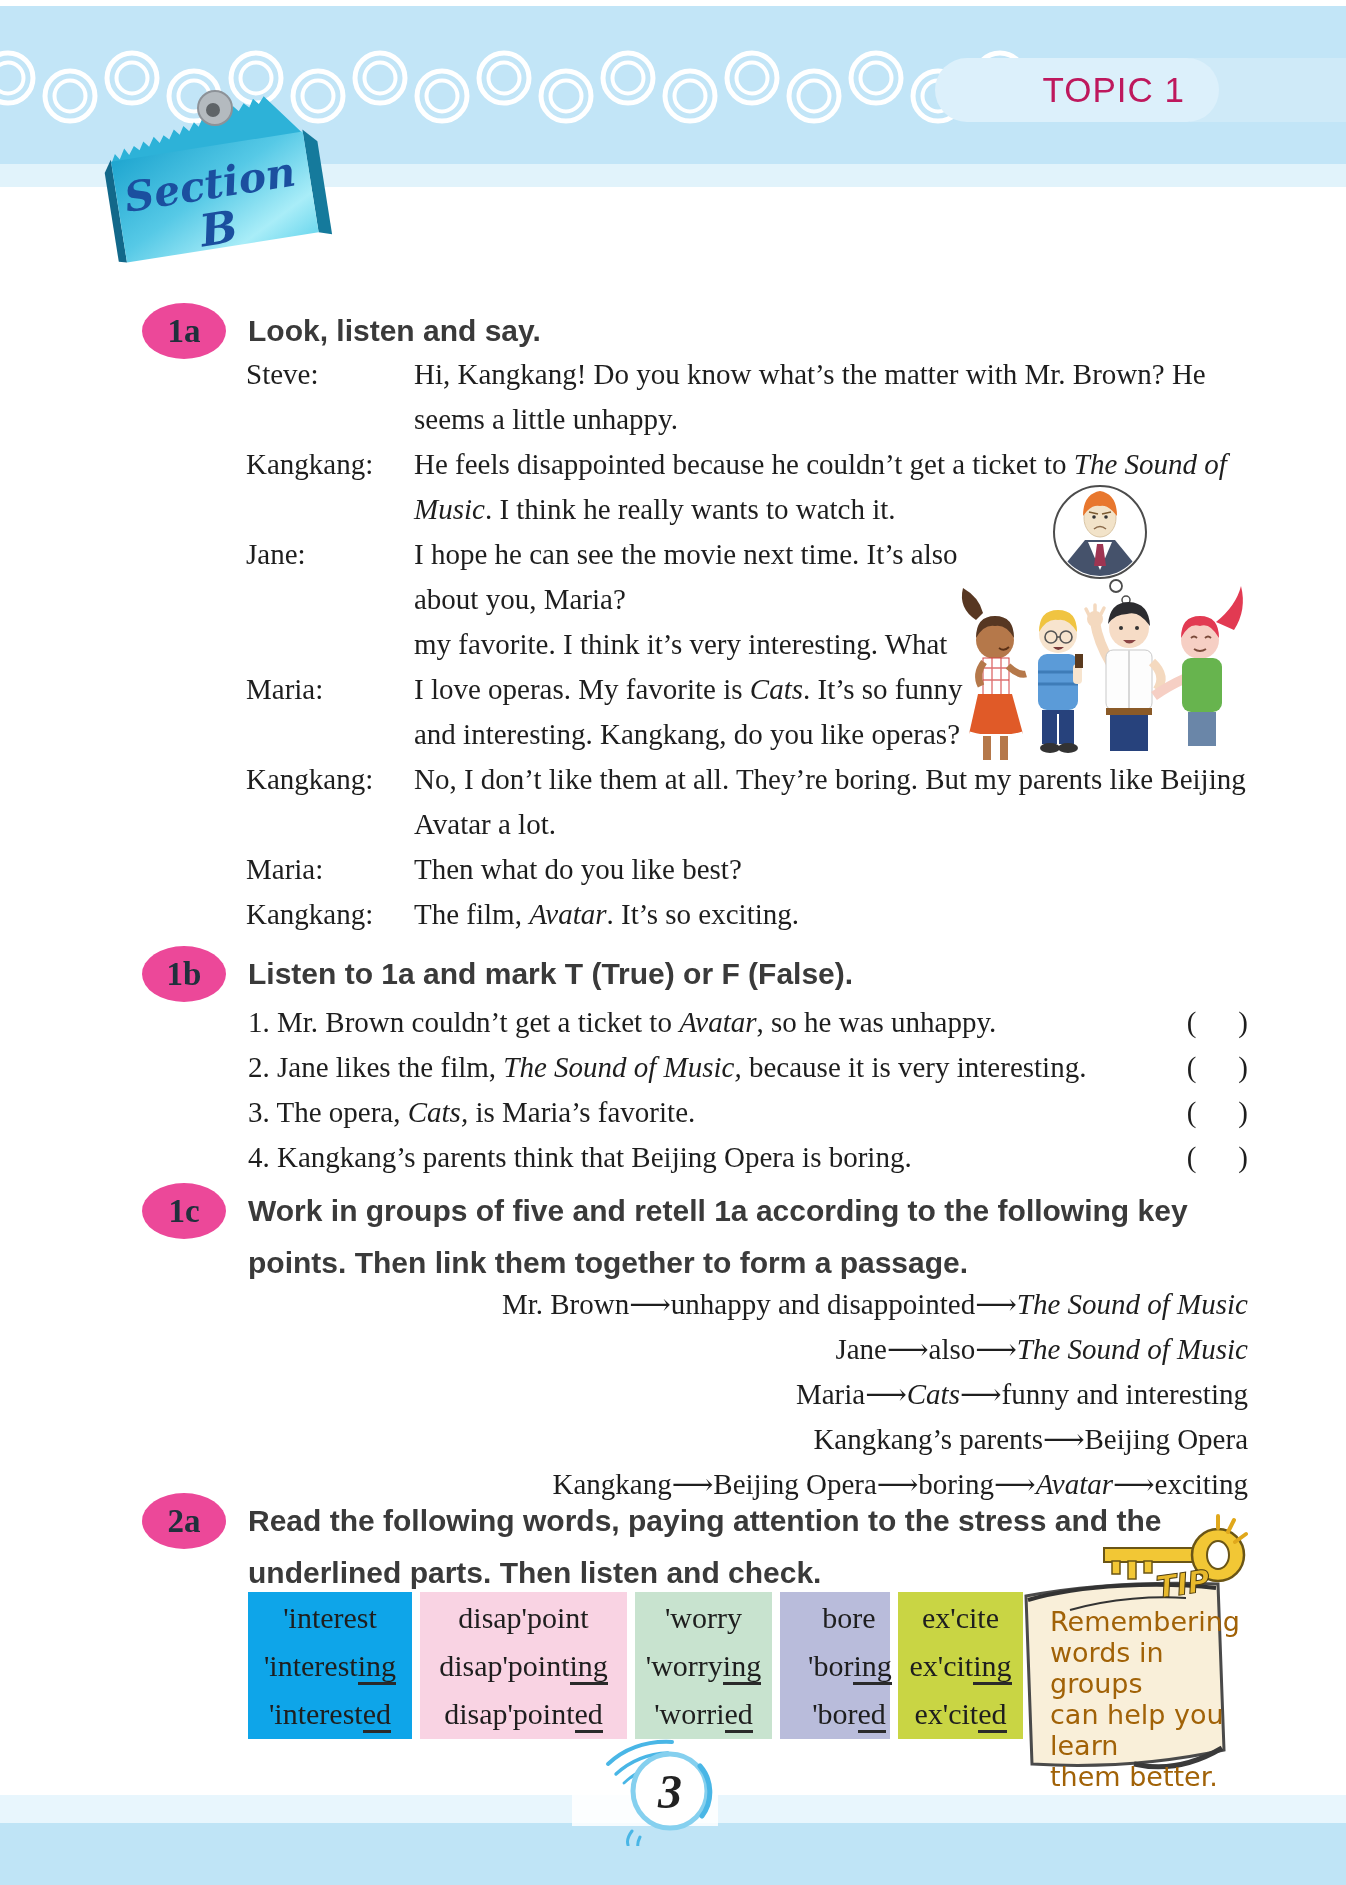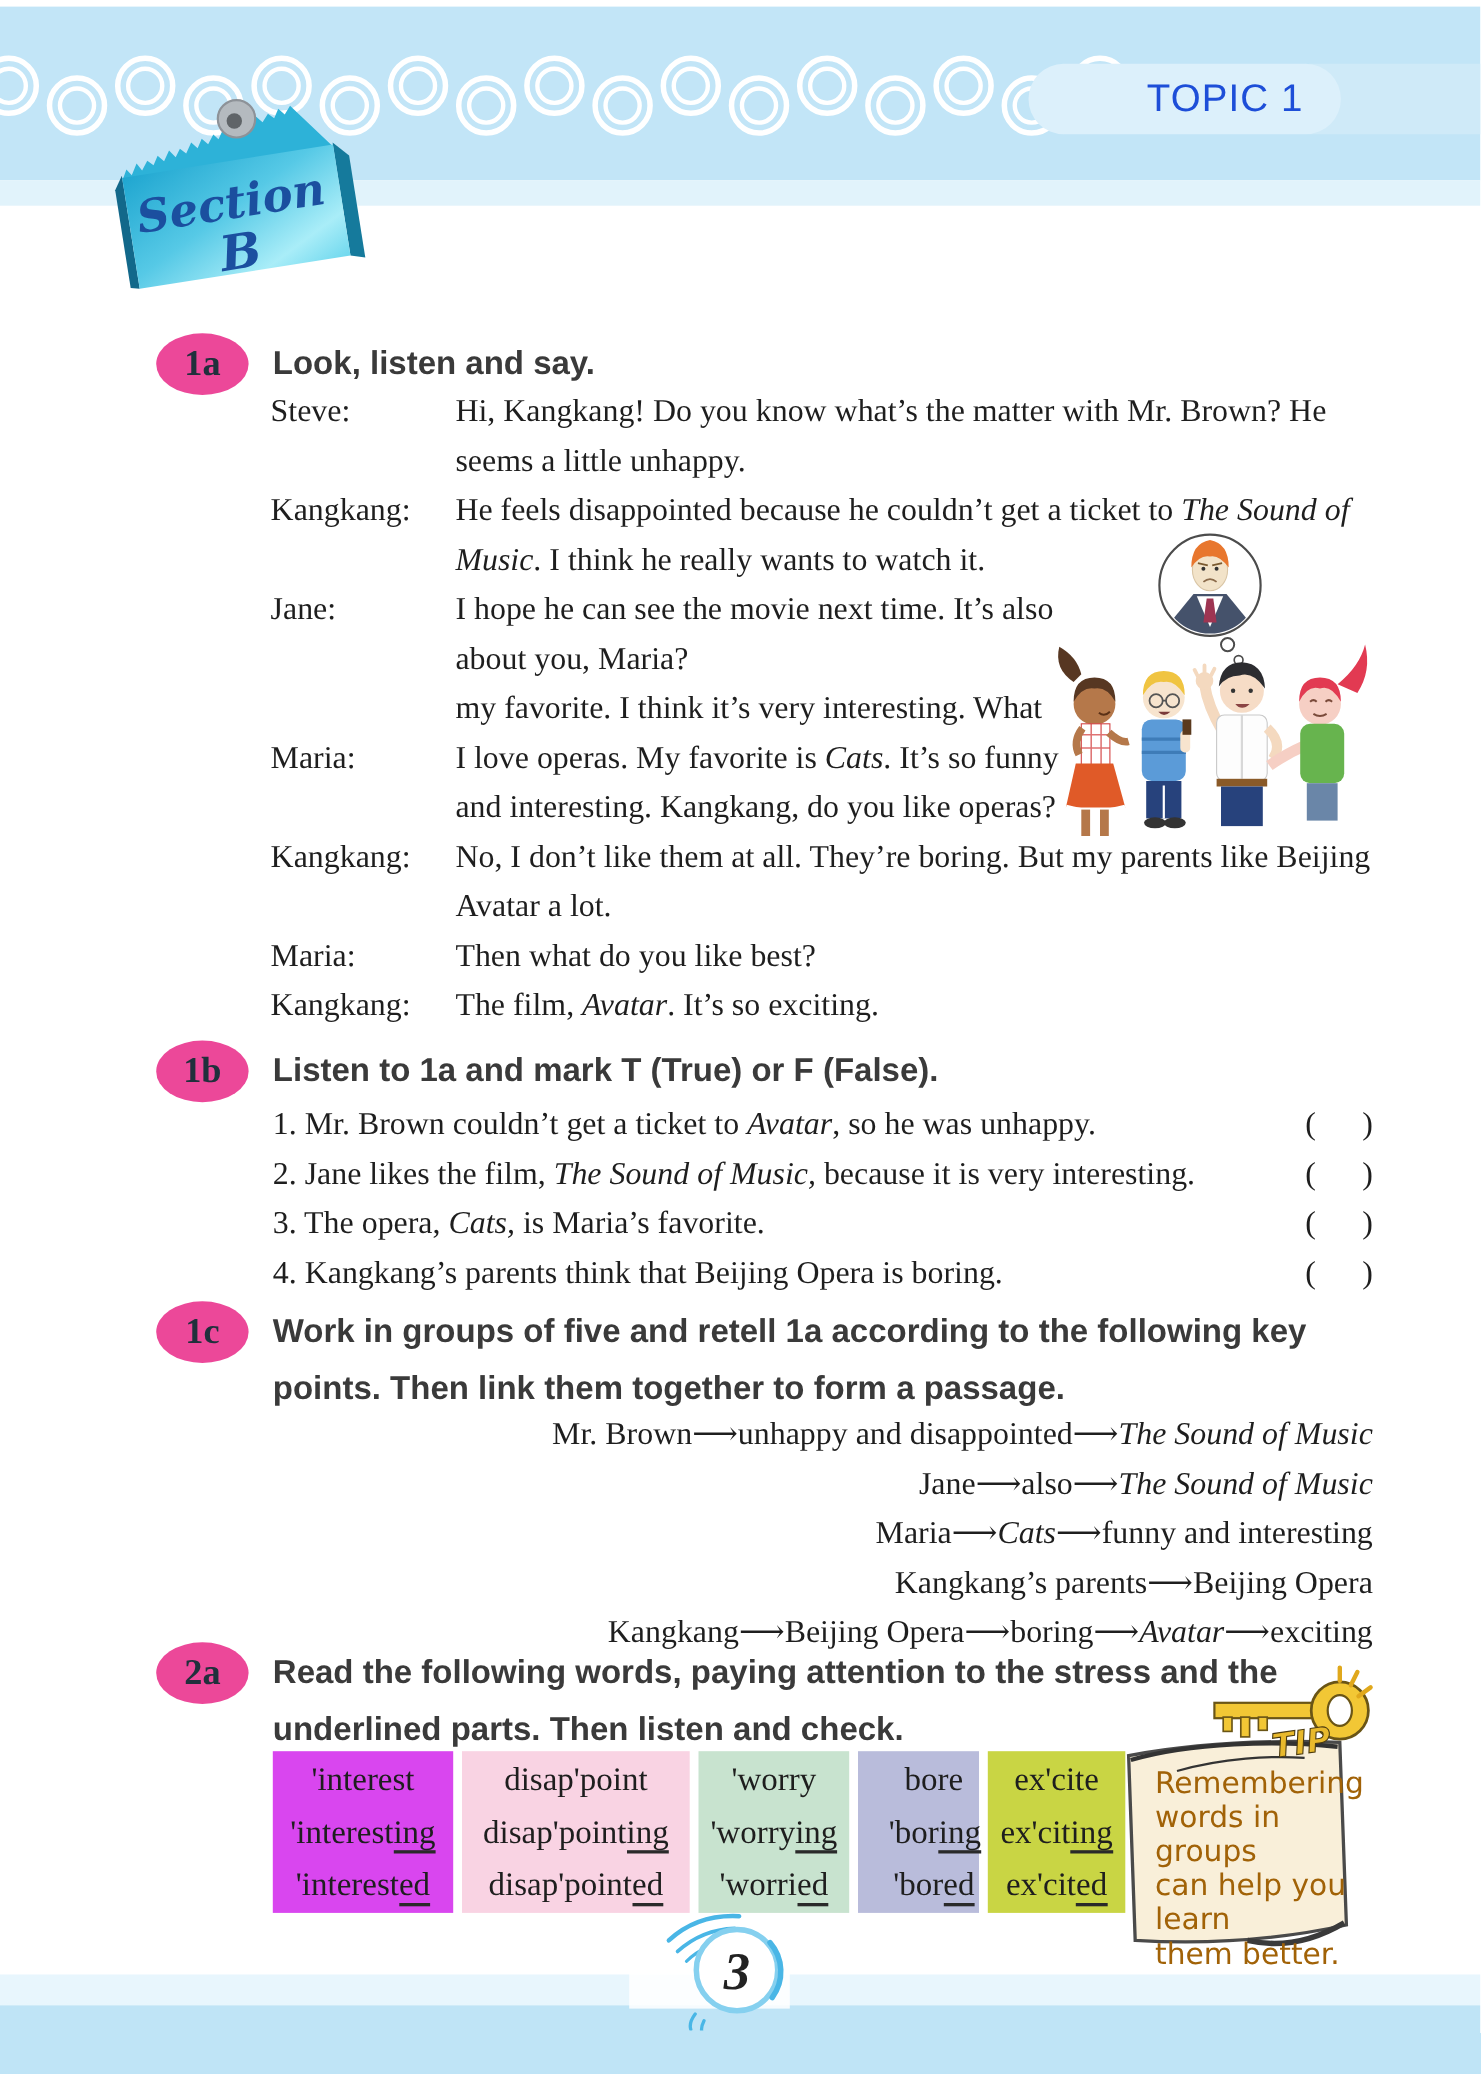--- a/index.html
+++ b/index.html
@@ -6,21 +6,21 @@
   .page{position:relative;width:1346px;height:1885px;background:#fff;overflow:hidden;
         font-family:"Liberation Serif","DejaVu Serif",serif;color:#1e1e1e;}
   
   .header-band{position:absolute;left:0;top:6px;width:1346px;height:158px;background:#c2e5f7;}
   .header-substrip{position:absolute;left:0;top:164px;width:1346px;height:23px;background:#e1f3fb;}
   .rings{position:absolute;left:0;top:0;width:1346px;height:158px;}
   .topic-rightband{position:absolute;left:1190px;top:52px;width:156px;height:64px;background:#cfeaf8;}
   .topic-pill{position:absolute;left:935px;top:52px;width:284px;height:64px;border-radius:32px;
       background:#dcf0fb;display:flex;align-items:center;justify-content:flex-end;padding-right:34px;
       box-sizing:border-box;font-family:"Liberation Sans","DejaVu Sans",sans-serif;
-      font-size:35px;color:#1d4ed8;letter-spacing:1px;}
+      font-size:35px;color:#be185d;letter-spacing:1px;}
   .banner-svg{position:absolute;left:92px;top:78px;width:250px;height:210px;}
   
   .badge{position:absolute;left:142px;width:84px;height:56px;border-radius:50%;background:#ec4899;
       display:flex;align-items:center;justify-content:center;
       font-family:Liberation Serif, serif;font-weight:bold;font-size:33px;color:#20303c;}
   .ex-title{position:absolute;left:248px;white-space:nowrap;
       font-family:"Liberation Sans","DejaVu Sans",sans-serif;font-weight:bold;font-size:30px;color:#3a3a3a;}
   .it{font-style:italic;}
   
   .dialogue{position:absolute;left:246px;top:352px;width:1000px;}
@@ -306,21 +306,21 @@
       <div class="kp-row"><span>Jane⟶also⟶</span><span class="it">The Sound of Music</span></div>
       <div class="kp-row"><span>Maria⟶</span><span class="it">Cats</span><span>⟶funny and interesting</span></div>
       <div class="kp-row"><span>Kangkang’s parents⟶Beijing Opera</span></div>
       <div class="kp-row"><span>Kangkang⟶Beijing Opera⟶boring⟶</span><span class="it">Avatar</span><span>⟶exciting</span></div>
     </div>
 
   <div class="badge" style="top:1493px">2a</div>
   <div class="ex-title" style="top:1504px">Read the following words, paying attention to the stress and the</div>
   <div class="ex-title" style="top:1556px">underlined parts. Then listen and check.</div>
   <div class="word-table">
-      <div class="wt-col" style="background: #d946ef;">
+      <div class="wt-col" style="background: #0ea5e9;">
         <div class="word"><span>'interest</span></div>
         <div class="word"><span>'interest</span><span class="u">ing</span></div>
         <div class="word"><span>'interest</span><span class="u">ed</span></div>
       </div>
       <div class="wt-col" style="background: rgb(249, 211, 227);">
         <div class="word"><span>disap'point</span></div>
         <div class="word"><span>disap'point</span><span class="u">ing</span></div>
         <div class="word"><span>disap'point</span><span class="u">ed</span></div>
       </div>
       <div class="wt-col" style="background: rgb(200, 227, 207);">

